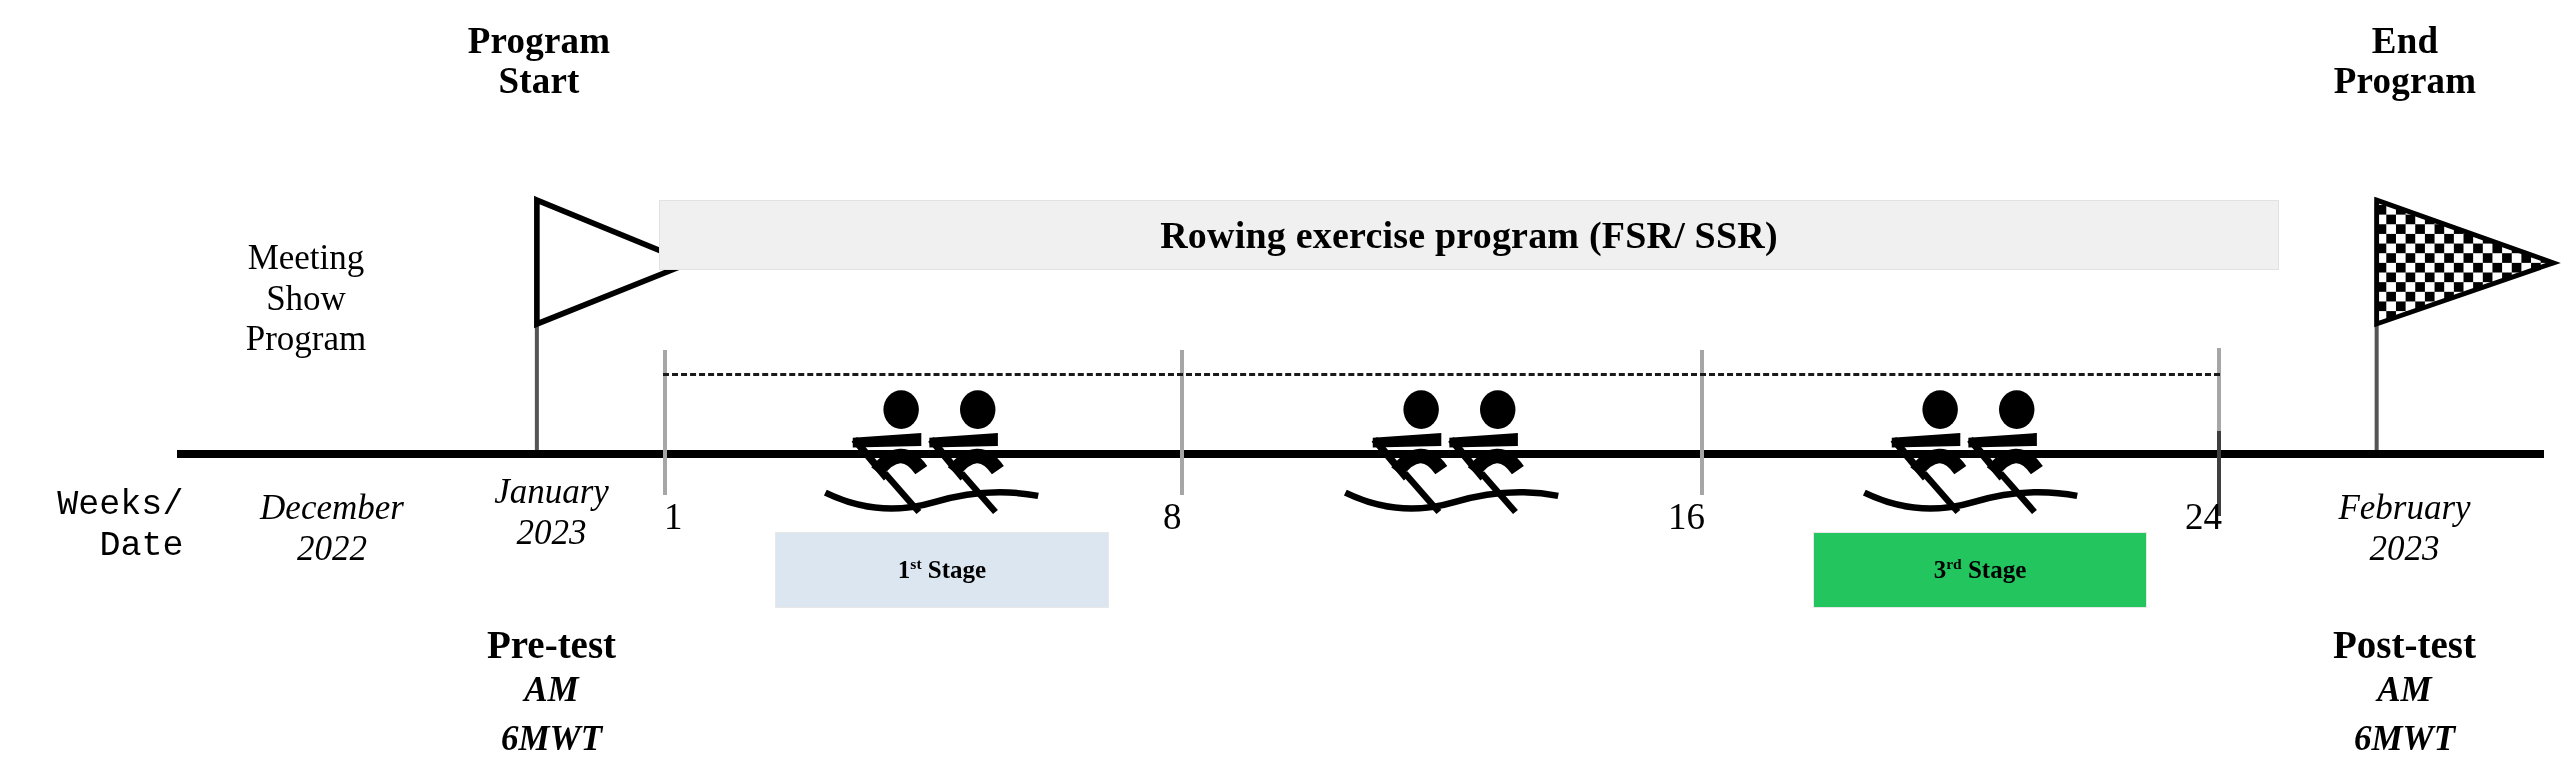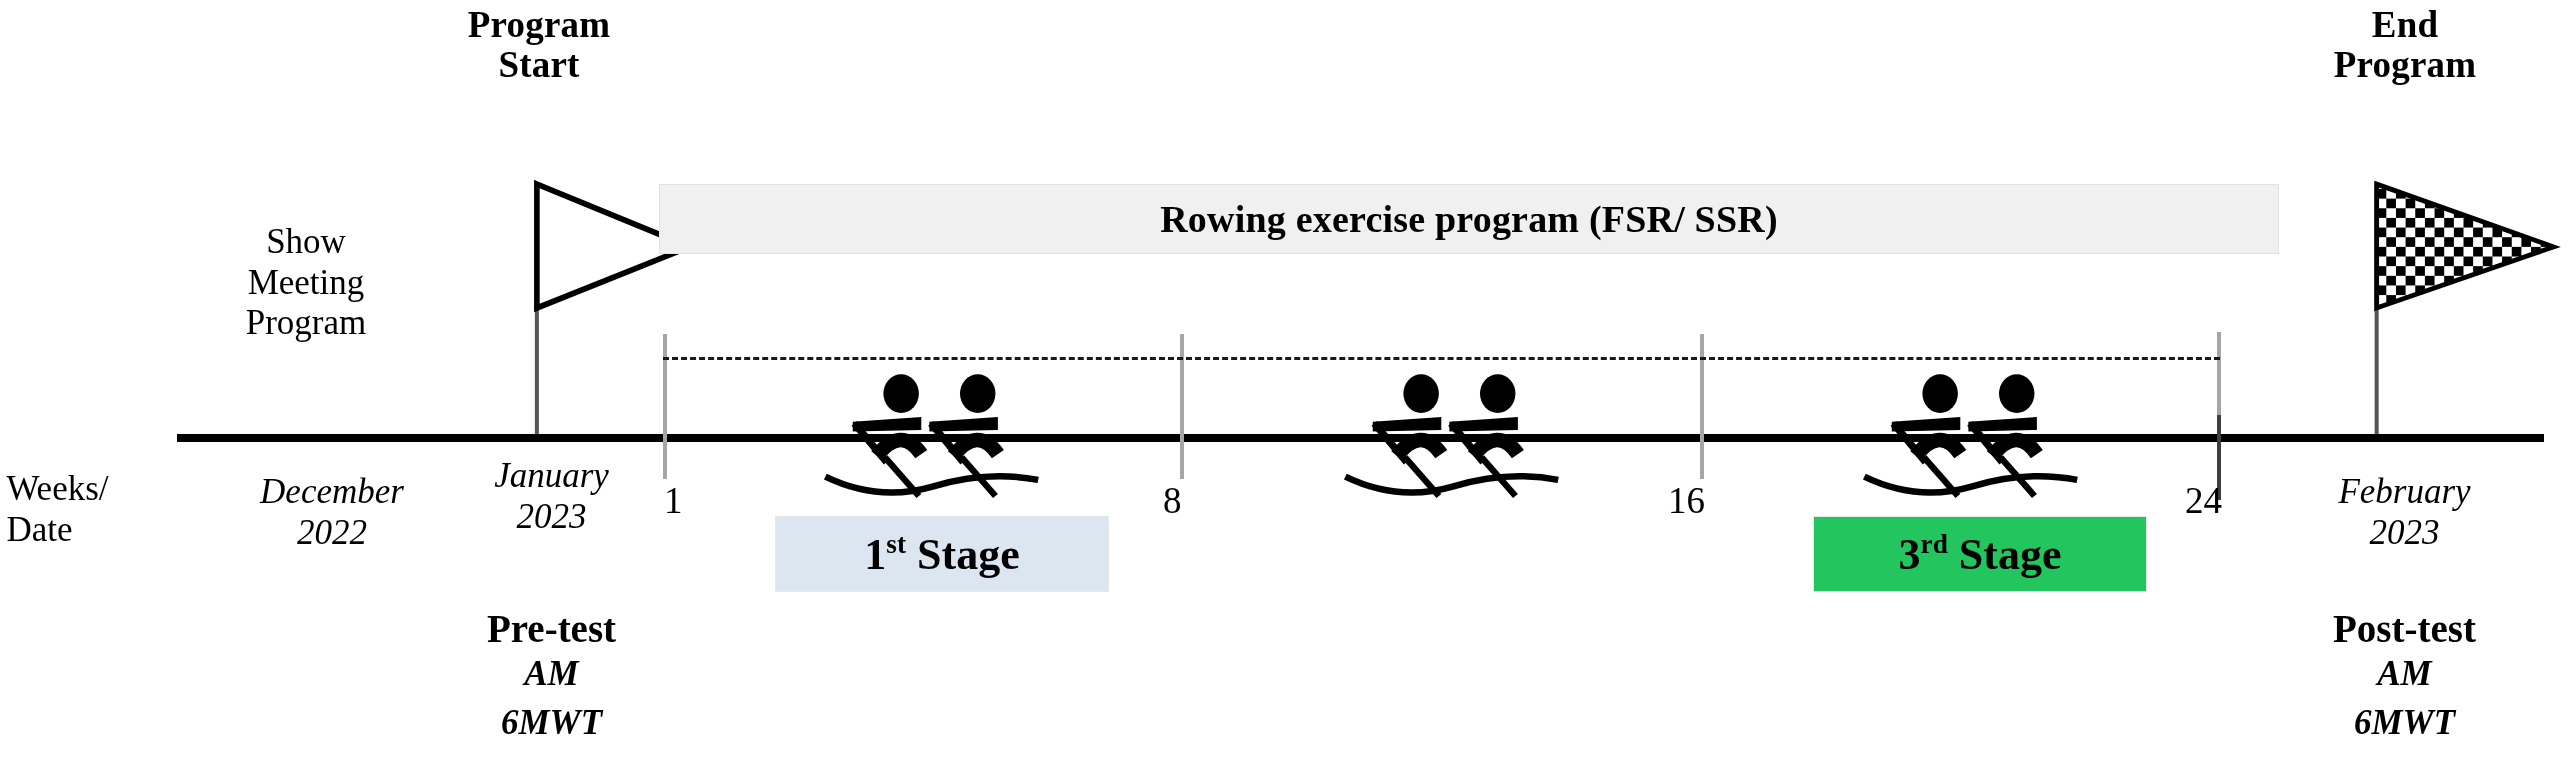--- a/index.html
+++ b/index.html
@@ -11,21 +11,21 @@
     font-family: "Liberation Serif", "DejaVu Serif", serif;
     color: #000000;
   }
   #stage {
     position: relative;
     width: 2576px;
     height: 782px;
     background: #ffffff;
     overflow: hidden;
   }
-  .abs { position: absolute; }
+  .abs { position: absolute; margin-top: 16px; }
 
   
   .hdr {
     font-weight: bold;
     font-size: 37px;
     line-height: 1.08;
     text-align: center;
     letter-spacing: 0.2px;
   }
   .plain-serif {
@@ -48,21 +48,22 @@
   .bold-ital {
     font-weight: bold;
     font-style: italic;
     font-size: 35px;
     line-height: 1.16;
     text-align: center;
   }
   .left-lab {
     font-size: 35px;
     line-height: 1.16;
-    text-align: left;
+    text-align: right;
+    font-family: Liberation Mono, monospace;
   }
 
   
   #timeline-axis {
     left: 177px;
     top: 434px;
     width: 2367px;
     height: 8px;
     background: #000000;
   }
@@ -101,21 +102,21 @@
   
   .stage-box {
     height: 74px;
     border: 0.8px solid #e8e8e8;
     display: flex;
     align-items: center;
     justify-content: center;
   }
   .stage-label {
     font-weight: bold;
-    font-size: 44px;
+    font-size: 25px;
     white-space: nowrap;
   }
   .stage-label sup {
     font-size: 0.62em;
     vertical-align: super;
     line-height: 0;
   }
 
   
   .week-num {
@@ -165,22 +166,22 @@
       </g>
       <polygon points="12,6 232,84 12,160" fill="none" stroke="#000000" stroke-width="6" stroke-linejoin="miter"></polygon>
     </svg>
   </div>
 
   <div id="program-banner" class="abs" style="background: rgb(240, 240, 240);">
     <div id="program-banner-label">Rowing exercise program (FSR/ SSR)</div>
   </div>
 
   <div class="abs plain-serif" style="left:185px; top:222px; width:242px;">
+    <div>Meeting</div>
     <div>Show</div>
-    <div>Meeting</div>
     <div>Program</div>
   </div>
 
   <div class="abs left-lab" style="left:6.4px; top:469px; width:177px;">
     <div>Weeks/</div>
     <div>Date</div>
   </div>
 
   <div id="timeline-axis" class="abs"></div>
 

